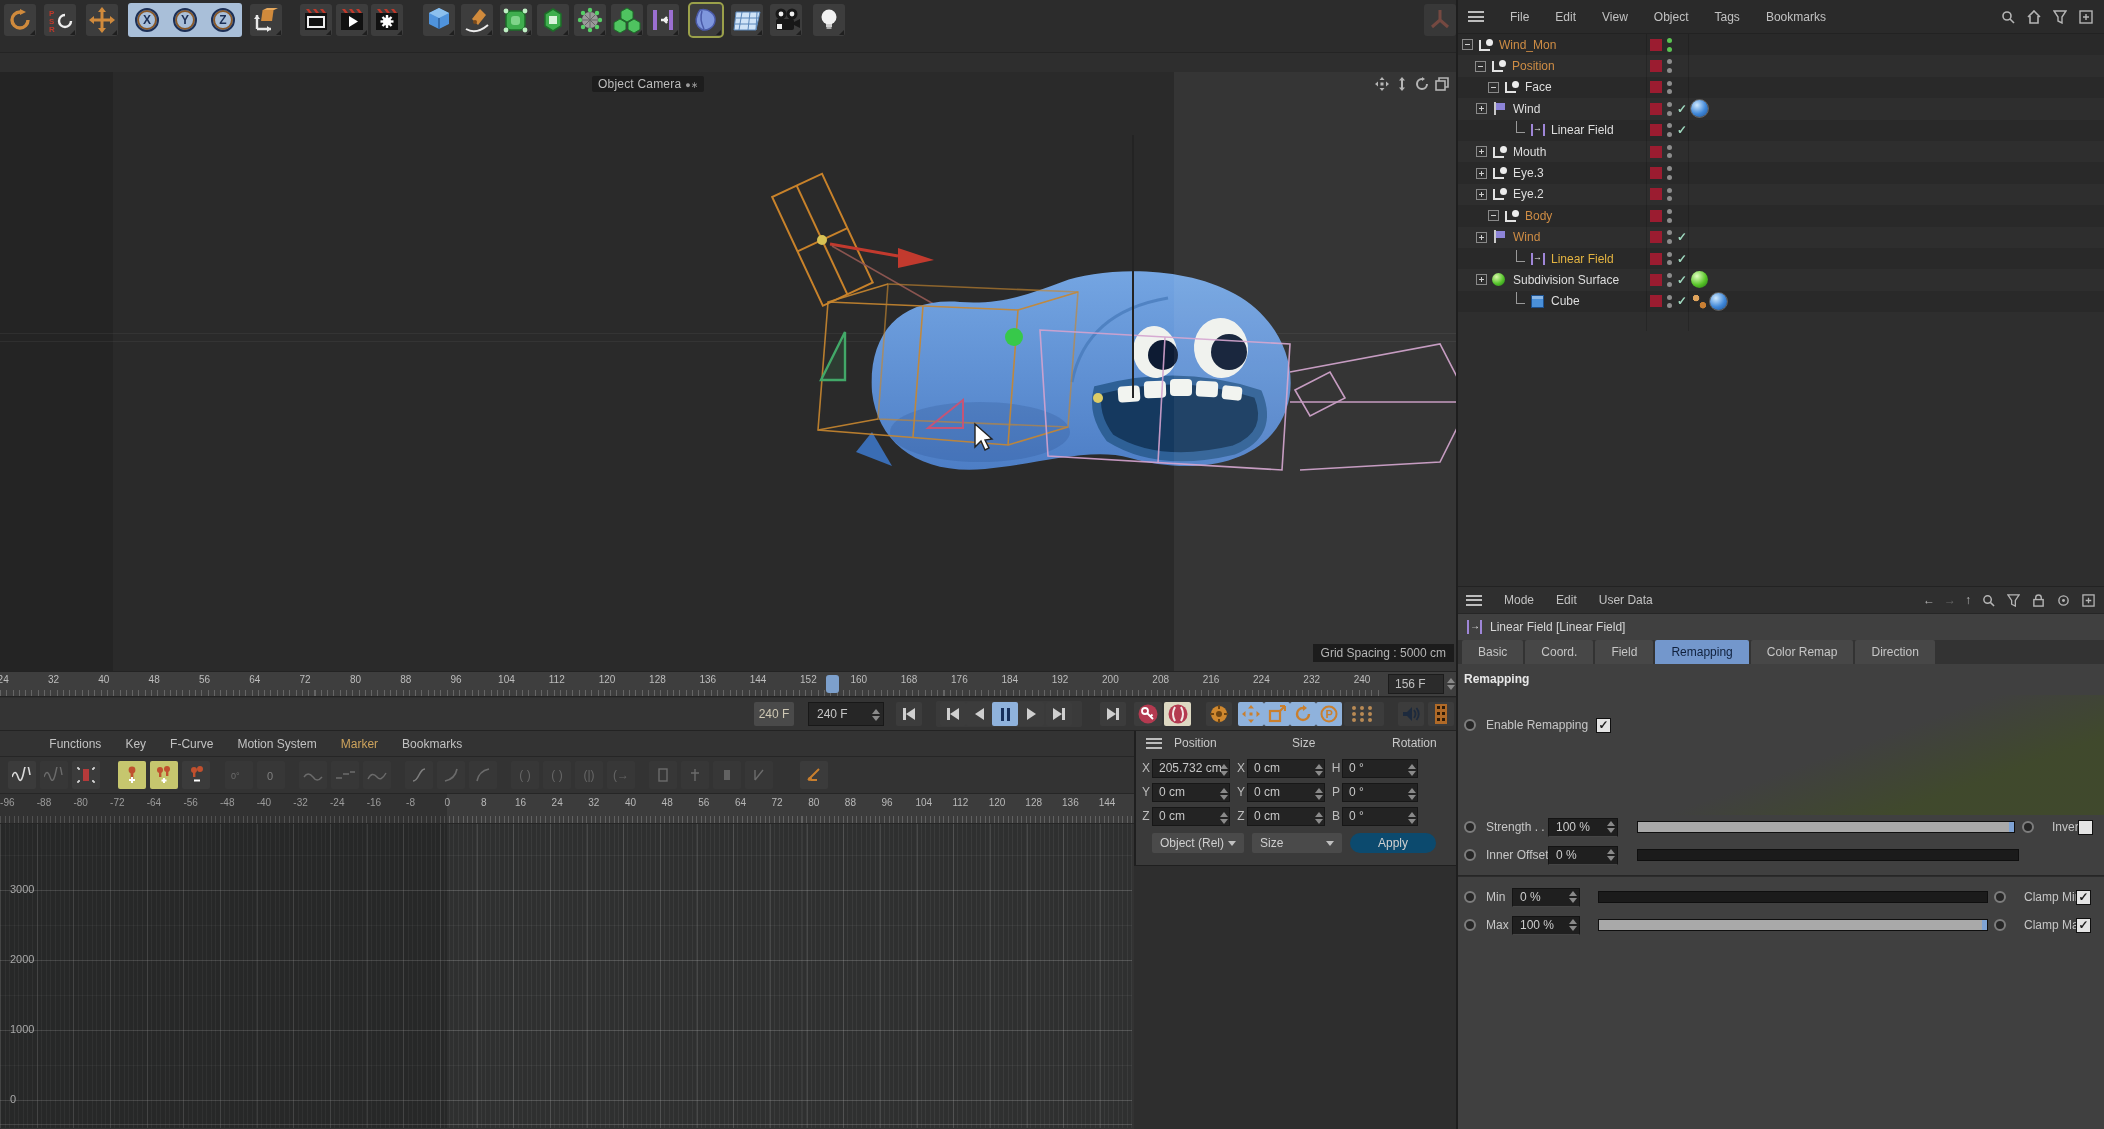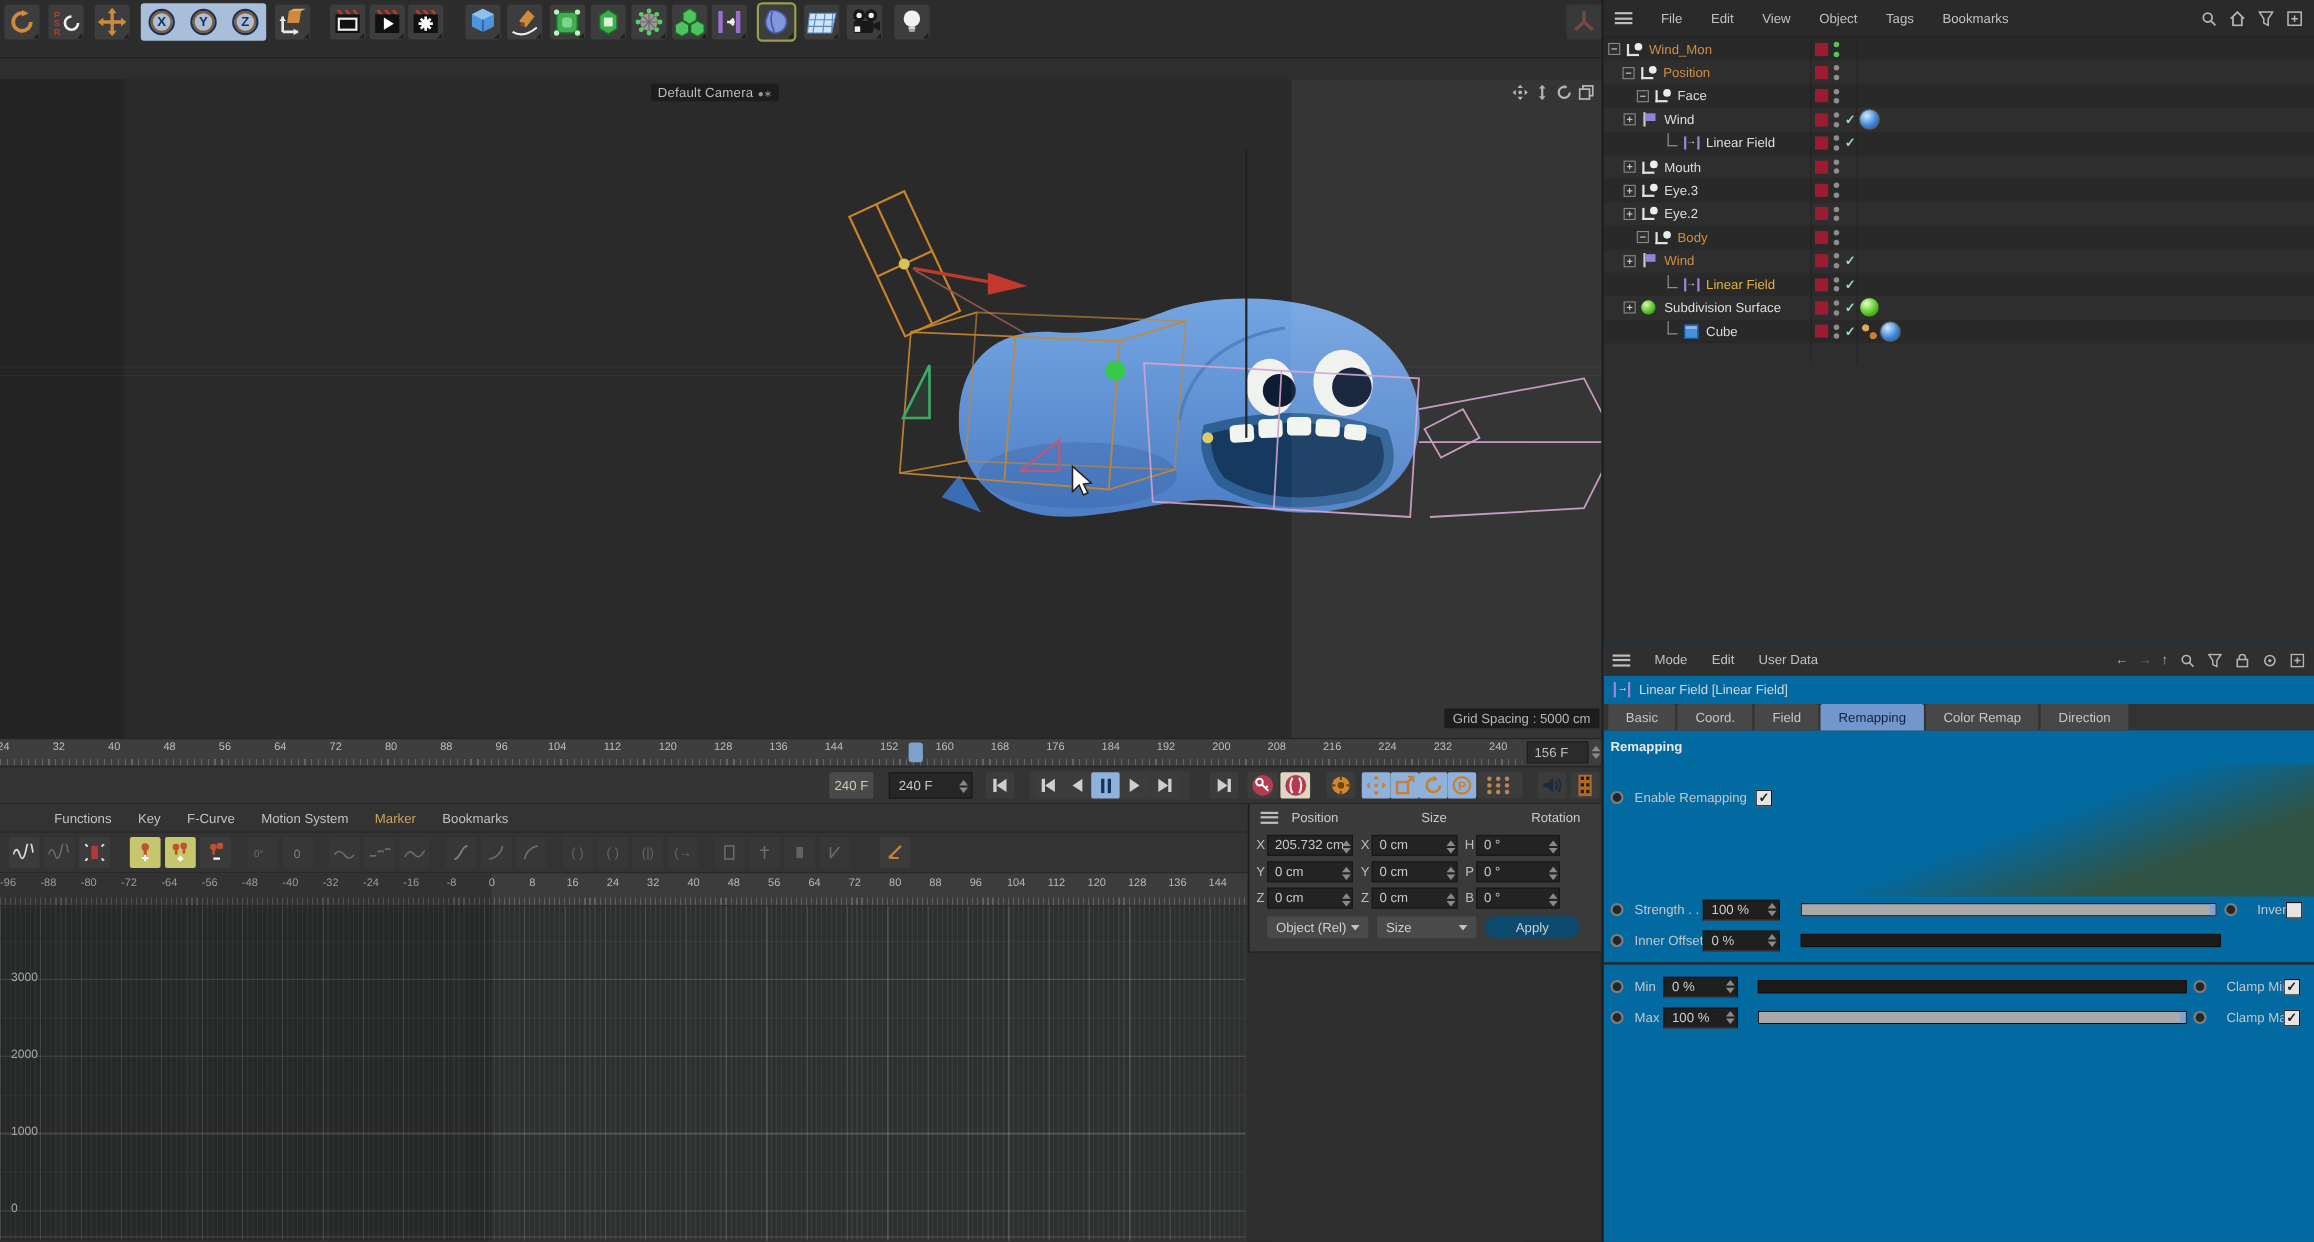--- a/index.html
+++ b/index.html
@@ -142,21 +142,21 @@
   .has-check .tchk{display:block;}
   .ttex{position:absolute;width:17px;height:17px;display:none;border-radius:3px;}
   .t1{left:233px;} .t2{left:252px;}
   .tex-blue .t1,.tex-blue2 .t2{display:block;background:radial-gradient(circle at 35% 30%,#cfe9ff,#3f87d8 55%,#1d4f91);border-radius:50% ;outline:1px solid rgba(255,255,255,.25);}
   .tex-green .t1{display:block;background:radial-gradient(circle at 35% 30%,#e2ffc2,#58c428 55%,#1d6e12);border-radius:50%;background-color:#222;}
   .tex-dots .t1{display:block;background:
       radial-gradient(circle at 30% 30%,#e0a45c 0 3px,transparent 3.5px),
       radial-gradient(circle at 70% 72%,#c97f33 0 3px,transparent 3.5px);border-radius:0;}
 
   
-  #attr{position:relative;background:#0369a1;height:543px;border-top:1px solid #222;}
+  #attr{position:relative;background:#404040;height:543px;border-top:1px solid #222;}
   #attr-hdr{display:flex;align-items:center;height:27px;background:#2f2f2f;border-bottom:1px solid #262626;}
   #attr-hdr .mi{margin-left:22px;color:#c2c2c2;}
   #attr-hdr-icons{margin-left:auto;display:flex;gap:9px;margin-right:8px;color:#b5b5b5;align-items:center;}
   #attr-hdr-icons .dim{opacity:.4;}
   #attr-title{display:flex;align-items:center;height:26px;color:#d6d6d6;}
   #attr-title .lf-ic{width:16px;height:14px;position:relative;margin:0 8px 0 8px;}
   #attr-title .lf-ic:before{content:"";position:absolute;left:1px;top:0;bottom:0;width:11px;border-left:2px solid #9f86d8;border-right:2px solid #9f86d8;}
   #attr-title .lf-ic:after{content:"→";position:absolute;left:4px;top:0px;font-size:10px;color:#eee;}
   #attr-tabs{display:flex;height:24px;align-items:stretch;padding-left:4px;background:#333;}
   .tab{display:flex;align-items:center;justify-content:center;background:#474747;color:#c6c6c6;padding:0 16px;margin-right:2px;border-radius:2px 2px 0 0;}
@@ -437,21 +437,21 @@
       <polygon points="928,356 963,328 963,356" stroke="#c45577" stroke-width="2" fill="none"></polygon>
       <circle cx="1014" cy="265" r="9" fill="#37c94a"></circle>
       <circle cx="1098" cy="326" r="5" fill="#ddcc66"></circle>
 
       <polygon points="975,352 975,375 981,369 985,378 989,376 985,368 992,367" fill="#ffffff" stroke="#222" stroke-width="1.4"></polygon>
     </svg>
 
     <div id="vp-band" class="abs"></div>
 
     <div id="cam-label" class="abs">
-      <b>Default Camera</b><span id="cam-dots">●∗</span>
+      <b>Object Camera</b><span id="cam-dots">●∗</span>
     </div>
     <div id="vpnav" class="abs">
       <span class="vpnav-ic">
           <svg width="14" height="14" viewBox="0 0 14 14" fill="#b5b5b5">
             <path d="M7 0 l2.5 3 h-5 z M7 14 l2.5 -3 h-5 z M0 7 l3 -2.5 v5 z M14 7 l-3 -2.5 v5 z"></path>
             <rect x="5.5" y="5.5" width="3" height="3"></rect>
           </svg>
         </span>
       <span class="vpnav-ic">
           <svg width="14" height="14" viewBox="0 0 14 14" fill="#b5b5b5">

